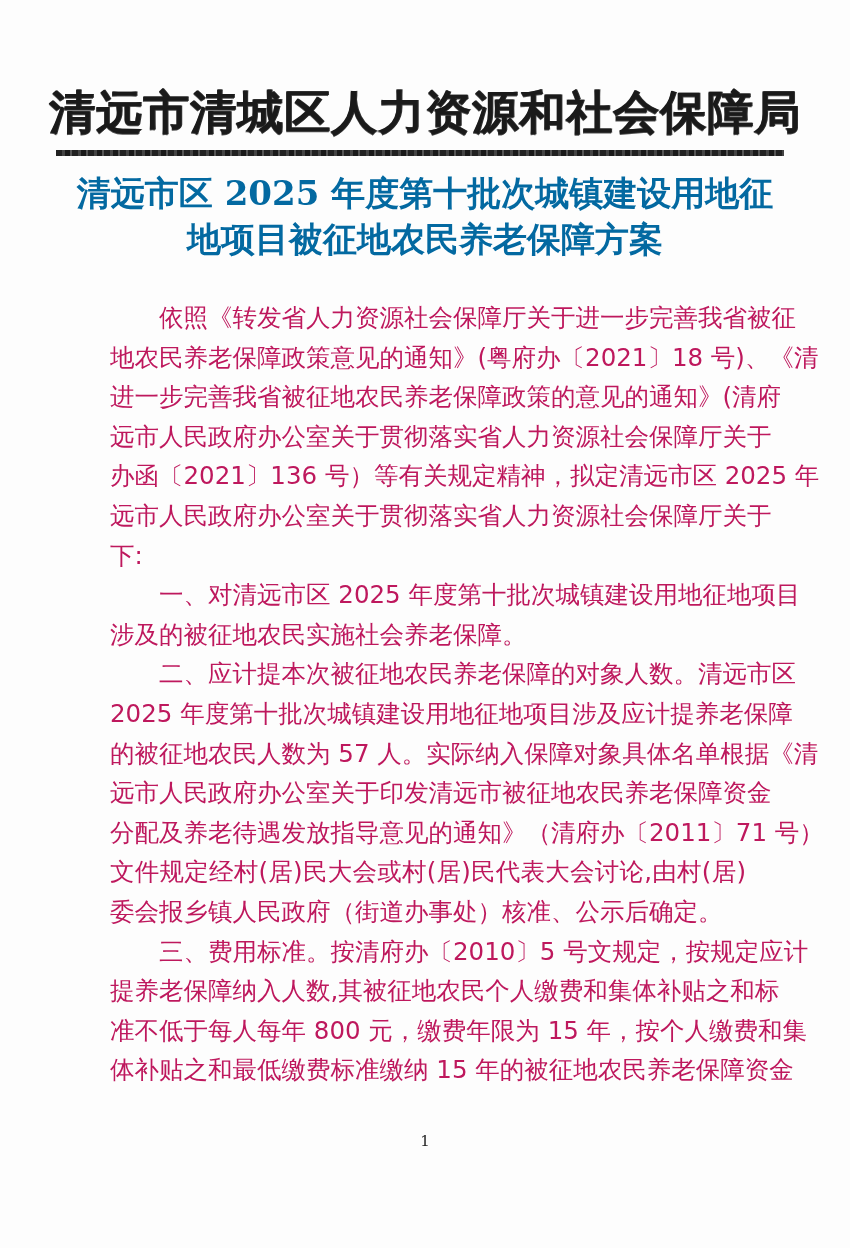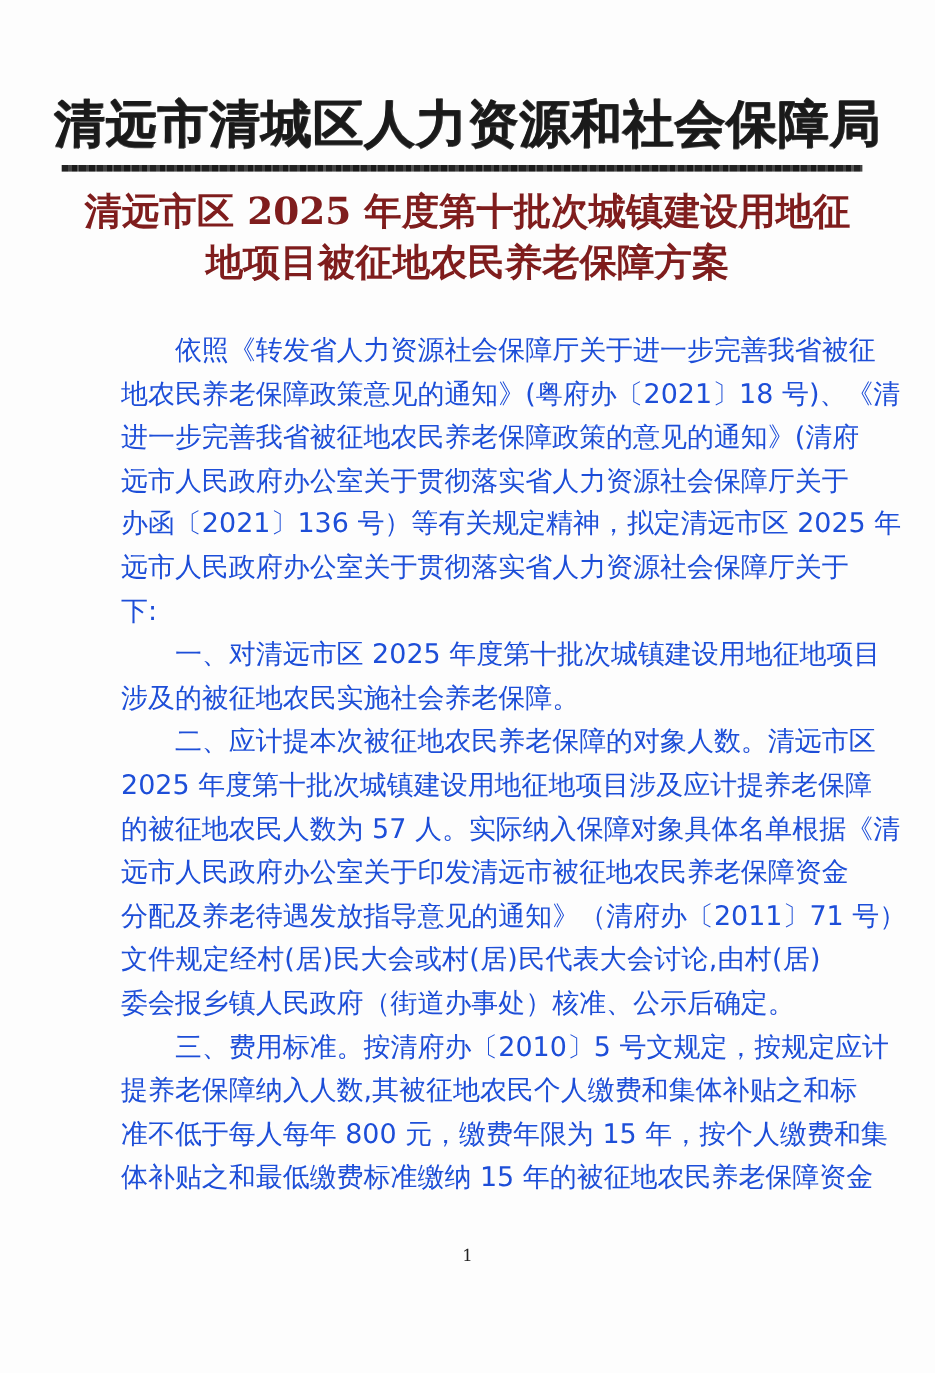--- a/index.html
+++ b/index.html
@@ -7,24 +7,24 @@
          font-family: "DejaVu Serif", "Liberation Serif", serif; color: #141414; }
   .page { position: absolute; left: 0; top: 0; width: 850px; height: 1248px; background: #fdfdfd; padding-left: 40px; }
   .masthead { position: absolute; left: 0; top: 82px; width: 850px; text-align: center;
               font-family: "DejaVu Serif", serif; font-weight: bold; font-size: 46px;
               letter-spacing: 1px; color: #1a1a1a;
               text-shadow: 1px 0 0 #333, 0 1px 0 #555; }
   .rule { position: absolute; left: 56px; top: 150px; width: 728px; height: 6px;
           background: repeating-linear-gradient(90deg, #222 0 6px, #444 6px 9px, #1a1a1a 9px 14px, #555 14px 16px); }
   .doc-title { position: absolute; left: 60px; top: 170px; width: 730px; text-align: center;
                font-family: "DejaVu Serif", serif; font-weight: bold; font-size: 34px;
-               line-height: 46px; color: #7f1d1d; }
+               line-height: 46px; color: #0369a1; }
   .body-text { position: absolute; left: 110px; top: 298px; width: 636px;
                font-family: "DejaVu Sans", sans-serif; font-size: 24.5px;
-               line-height: 39.6px; color: #1d4ed8; }
+               line-height: 39.6px; color: #be185d; }
   .line { display: block; white-space: nowrap; text-align: justify; text-align-last: justify; height: 39.6px; }
   .line.last { text-align-last: left; }
   .indent { padding-left: 49px; }
   .page-number { position: absolute; left: 0; width: 850px; top: 1132px; text-align: center;
                  font-family: "DejaVu Serif", serif; font-size: 15px; color: #222; }
 </style>
 </head>
 <body>
 
 <div class="page">

